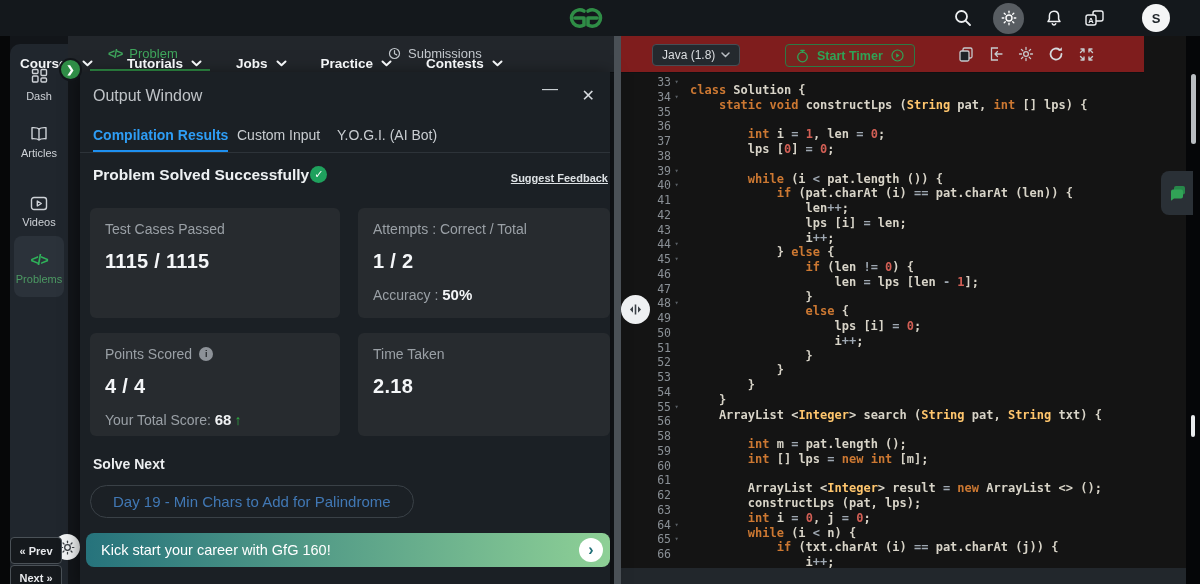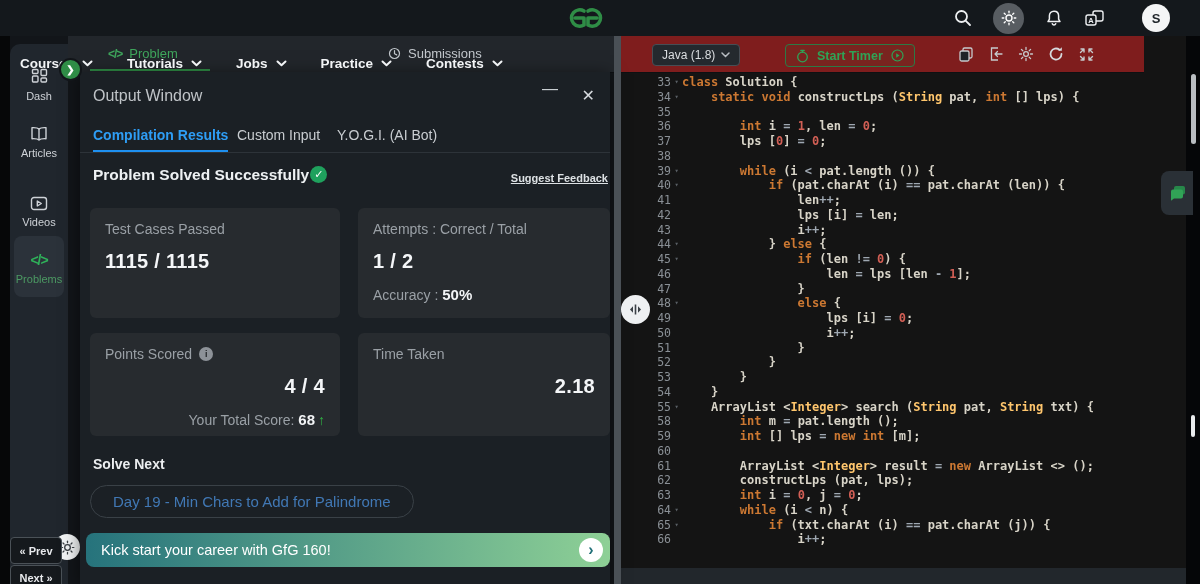--- a/index.html
+++ b/index.html
@@ -58,21 +58,21 @@
   .ow-tab-2{left:157px;}
   .ow-tab-3{left:257px;}
   .ow-status{position:absolute;left:13px;top:94px;display:flex;align-items:flex-start;gap:1px;}
   .ow-status-text{font-size:15.5px;font-weight:700;color:#eef1f3;}
   .check-badge{width:17px;height:17px;border-radius:50%;background:#1fa15d;color:#fff;font-size:11px;
                display:flex;align-items:center;justify-content:center;}
   .suggest{position:absolute;right:2px;top:100px;font-size:11px;font-weight:700;color:#dde1e4;
            text-decoration:underline;cursor:pointer;}
   .cards{position:absolute;left:10px;top:136px;display:grid;grid-template-columns:250px 252px;gap:15px 18px;}
   .card{background:#272b2f;border-radius:6px;padding:13px 15px;box-sizing:border-box;}
-  .card-r1{height:110px;} .card-r2{height:103px;text-align:right;}
+  .card-r1{height:110px;} .card-r2{height:103px;}
   .card-label{font-size:14px;color:#9aa0a6;display:flex;align-items:center;gap:7px;}
   .card-value{margin-top:13px;font-size:20px;font-weight:700;color:#f4f6f8;letter-spacing:.3px;}
   .card-sub{margin-top:13px;font-size:14px;color:#9aa0a6;}
   .card-sub b{color:#f2f4f6;font-weight:700;font-size:15px;}
   .up-arrow{color:#2fb344;font-weight:700;margin-left:3px;}
   .info-dot{width:14px;height:14px;border-radius:50%;background:#8d9298;color:#26292c;font-size:9px;
             font-weight:700;display:inline-flex;align-items:center;justify-content:center;font-style:normal;}
   .solve-next{position:absolute;left:13px;top:384px;font-size:14px;font-weight:700;color:#eceef0;}
   .next-pill{position:absolute;left:10px;top:413px;padding:7px 22px;border:1px solid #3a4147;
              border-radius:17px;color:#4178b5;font-size:15px;background:rgba(28,33,38,.6);cursor:pointer;}
@@ -97,21 +97,21 @@
                gap:8px;border:1px solid #2c7a45;border-radius:4px;color:#2fa356;font-weight:700;font-size:12.5px;
                background:rgba(47,141,70,.07);box-sizing:border-box;cursor:pointer;}
   .ed-icons{position:absolute;right:50px;top:10px;display:flex;gap:14px;align-items:center;}
   .ed-icons > span{cursor:pointer;display:flex;}
 
   .code{position:absolute;left:0;top:37px;width:565px;height:495px;overflow:hidden;
         font-family:"DejaVu Sans Mono",monospace;font-size:12px;font-weight:700;padding-top:2px;}
   .cl{display:flex;height:14.75px;line-height:14.75px;}
   .ln{width:50px;text-align:right;color:#8a9096;font-size:11.5px;font-weight:400;flex:none;}
   .fold{width:11px;text-align:center;color:#5a6066;font-size:7px;flex:none;line-height:14.75px;}
-  .ct{margin:0;white-space:pre;font-family:inherit;font-size:inherit;}
+  .ct{margin:8px;white-space:pre;font-family:inherit;font-size:inherit;}
   .k{color:#cc7832;} .t{color:#ffc66d;} .n{color:#d25f55;} .o{color:#9fa8b2;} .p{color:#d8d4c8;}
 
   .ed-footer{position:absolute;left:0;top:532px;width:565px;height:16px;background:#22272c;}
   .run-sun{position:absolute;left:54px;top:534px;width:26px;height:26px;border-radius:50%;background:#f2f4f5;
            display:flex;align-items:center;justify-content:center;z-index:2;cursor:pointer;}
   .custom-input-label{position:absolute;left:296px;top:538px;color:#8f959b;font-size:13px;z-index:2;cursor:pointer;}
   .btn-compile{position:absolute;left:366px;top:534px;width:92px;height:26px;border-radius:14px;background:#51697c;
                color:#fff;font-weight:700;font-size:12.5px;display:flex;align-items:center;justify-content:center;
                z-index:2;cursor:pointer;}
   .btn-submit{position:absolute;left:471px;top:534px;width:62px;height:26px;border-radius:14px;background:#2f8d46;
@@ -520,20 +520,25 @@
       </div>
       <div class="cl">
         <span class="ln">54</span>
         <span class="fold"></span>
         <pre class="ct"><span class="p">    }</span></pre>
       </div>
       <div class="cl">
         <span class="ln">55</span>
         <span class="fold">▾</span>
         <pre class="ct"><span class="p">    ArrayList &lt;</span><span class="t">Integer</span><span class="p">&gt; search (</span><span class="t">String</span><span class="p"> pat, </span><span class="t">String</span><span class="p"> txt) {</span></pre>
+      </div>
+      <div class="cl">
+        <span class="ln">56</span>
+        <span class="fold"></span>
+        <pre class="ct"></pre>
       </div>
       <div class="cl">
         <span class="ln">58</span>
         <span class="fold"></span>
         <pre class="ct"><span class="p">        </span><span class="k">int</span><span class="p"> m </span><span class="o">=</span><span class="p"> pat.length ();</span></pre>
       </div>
       <div class="cl">
         <span class="ln">59</span>
         <span class="fold"></span>
         <pre class="ct"><span class="p">        </span><span class="k">int</span><span class="p"> [] lps </span><span class="o">=</span><span class="p"> </span><span class="k">new</span><span class="p"> </span><span class="k">int</span><span class="p"> [m];</span></pre>

